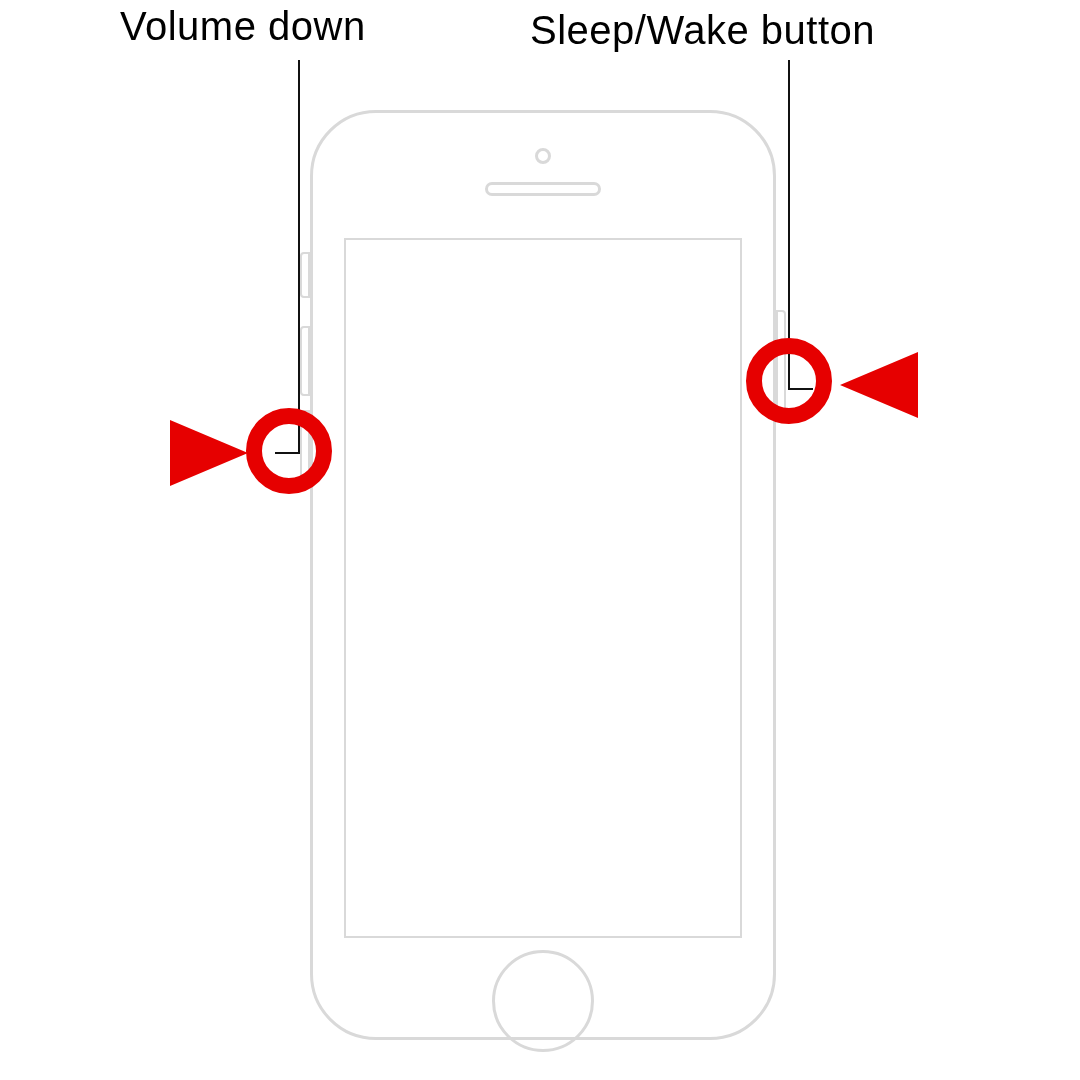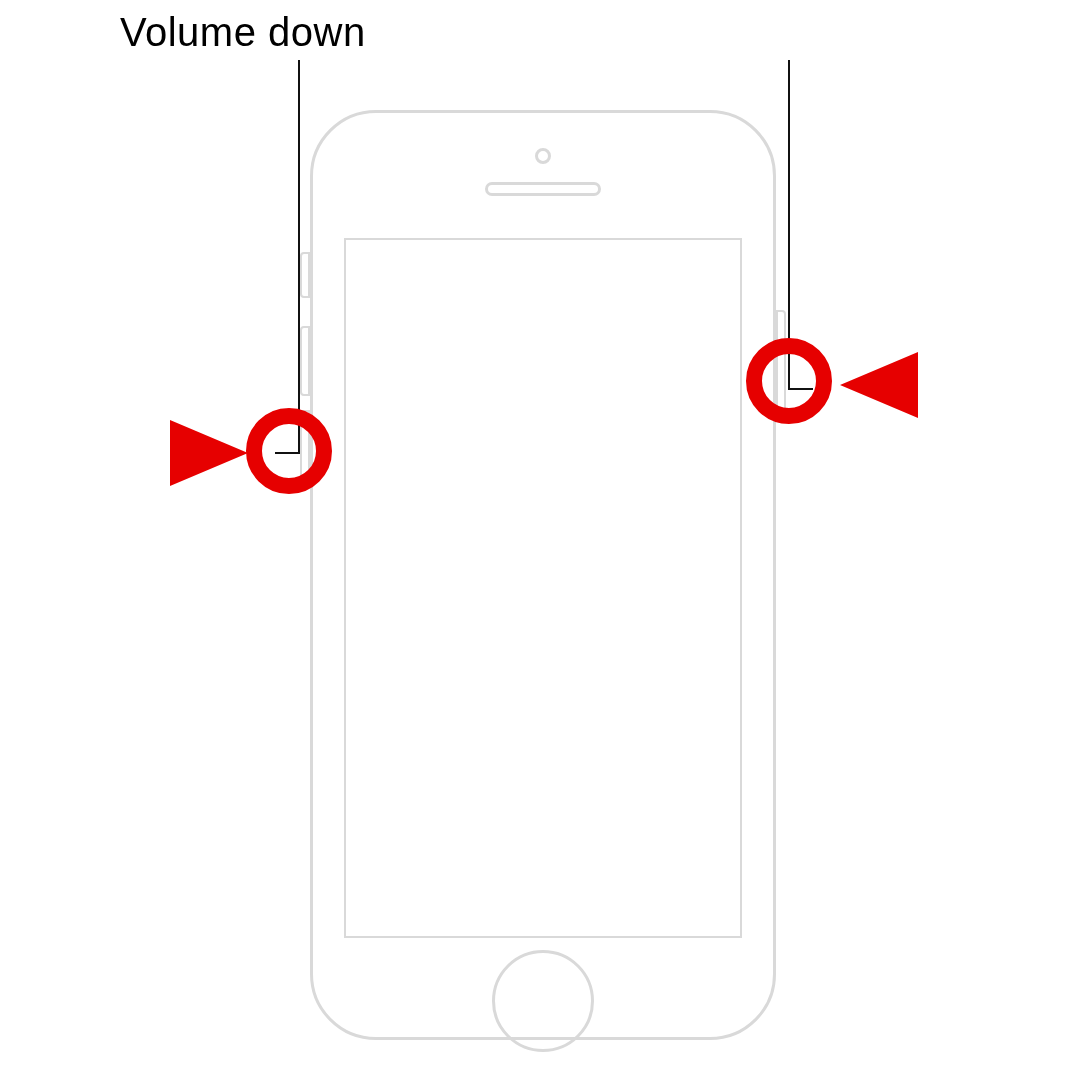--- a/index.html
+++ b/index.html
@@ -1,18 +1,18 @@
 <!DOCTYPE html>
 <html><head>
 <meta charset="utf-8">
 <style>
   html,body{margin:0;padding:0;width:1080px;height:1080px;background:#fff;font-family:-apple-system,"Helvetica Neue",Arial,sans-serif;color:#000;}
   .stage{position:relative;width:1080px;height:1080px;}
   .label{position:absolute;font-size:40px;letter-spacing:.5px;}
-  .label-left{left:120px;top:10px;}
+  .label-left{left:120px;top:4px;}
   .label-right{left:530px;top:8px;}
 
   
   .phone{position:absolute;left:310px;top:110px;width:466px;height:930px;border:3px solid #d9d9d9;border-radius:66px;background:#fff;box-sizing:border-box;}
   .screen{position:absolute;left:344px;top:238px;width:398px;height:700px;border:2px solid #d9d9d9;background:#fff;box-sizing:border-box;}
   .home{position:absolute;left:492px;top:950px;width:102px;height:102px;border:3px solid #d9d9d9;border-radius:50%;box-sizing:border-box;}
   .speaker{position:absolute;left:485px;top:182px;width:116px;height:14px;border:3px solid #d9d9d9;border-radius:10px;box-sizing:border-box;}
   .cam{position:absolute;left:535px;top:148px;width:16px;height:16px;border:3px solid #d9d9d9;border-radius:50%;box-sizing:border-box;}
   .side-btn{position:absolute;background:#fff;border:2px solid #d9d9d9;box-sizing:border-box;}
   .mute{left:300px;top:252px;width:10px;height:46px;border-radius:4px 0 0 4px;}
@@ -35,20 +35,21 @@
   
   .arrow{position:absolute;}
   .arrow svg{display:block;}
 </style>
 </head>
 <body>
 
 <div class="stage">
 
   <div class="label label-left">Volume down</div>
+  <div class="label label-right">Sleep/Wake button</div>
 
   <div class="leader vline-left"></div>
   <div class="leader hline-left"></div>
   <div class="leader vline-right"></div>
   <div class="leader hline-right"></div>
 
   <div class="phone"></div>
   <div class="screen"></div>
   <div class="cam"></div>
   <div class="speaker"></div>

